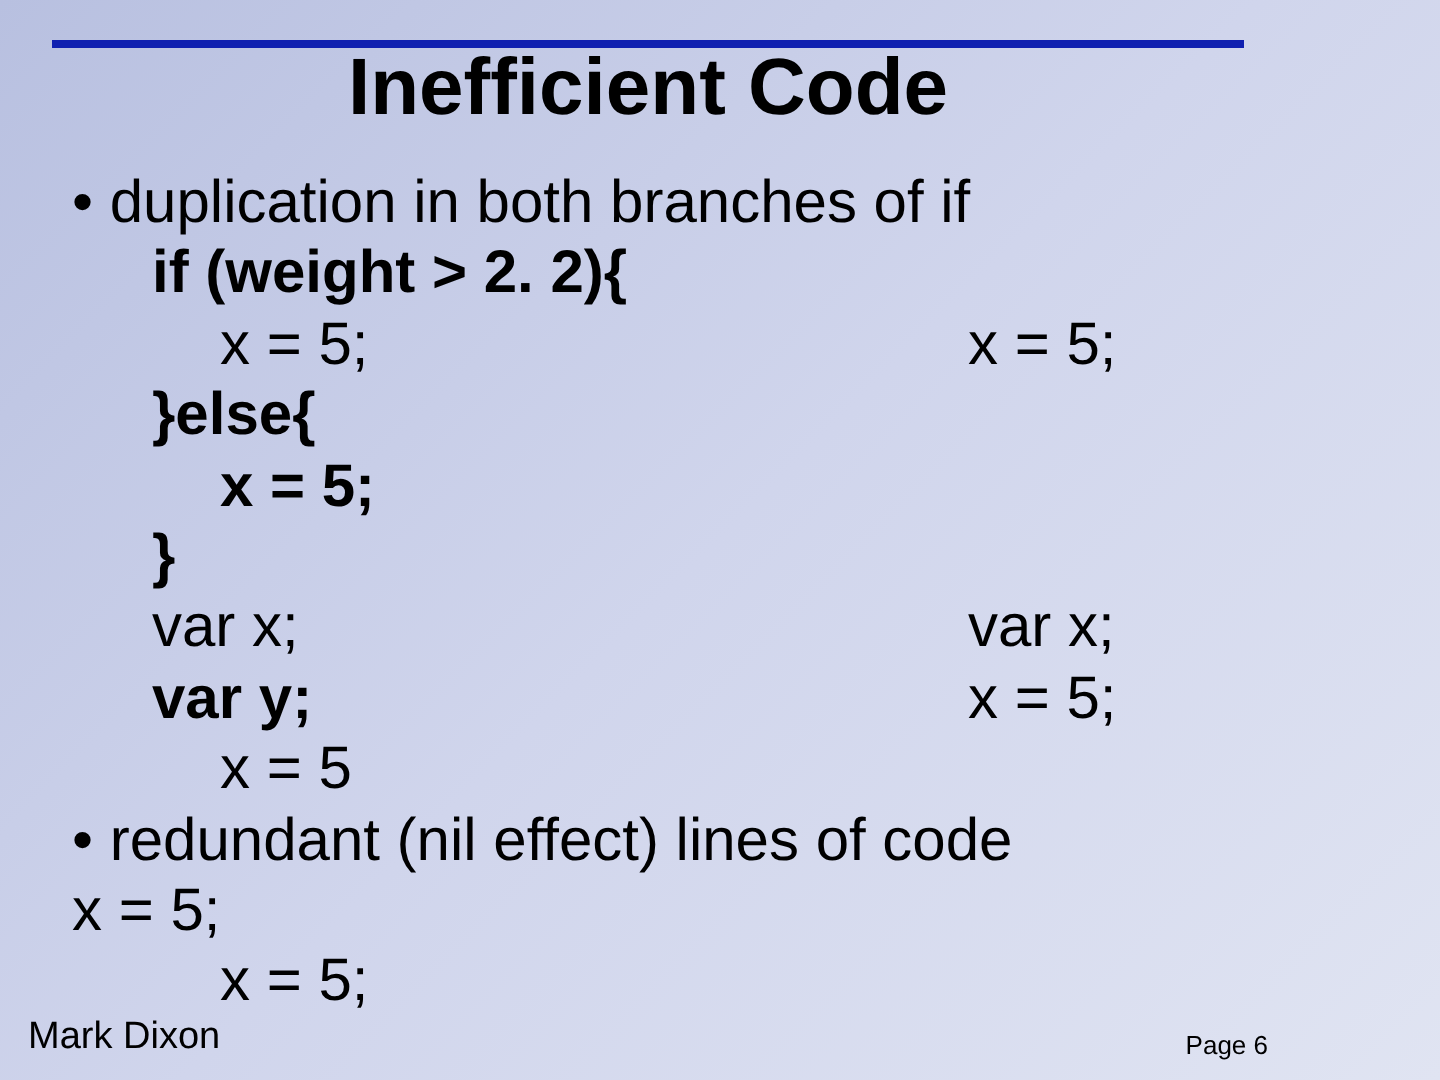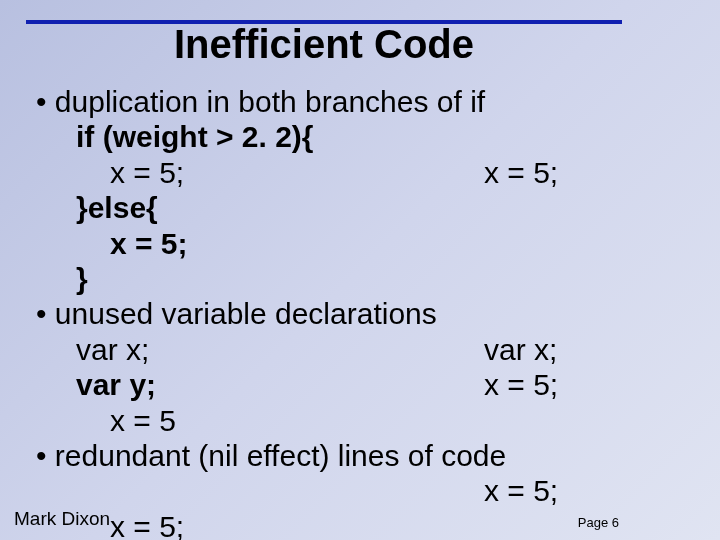--- a/index.html
+++ b/index.html
@@ -39,21 +39,21 @@
   .content {
     position: absolute;
     top: 84px;
     left: 36px;
     right: 24px;
     font-size: 30px;
     line-height: 1.18;
   }
   .row {
     display: flex;
-    justify-content: flex-end;
+    justify-content: flex-start;
     align-items: flex-start;
   }
   .left { flex: 1; }
   .right {
     width: 140px;
     text-align: left;
   }
   .bold { font-weight: bold; }
   .ind1 { padding-left: 40px; }
   .ind2 { padding-left: 74px; }
@@ -62,21 +62,21 @@
   }
   .footer-left {
     position: absolute;
     bottom: 10px;
     left: 14px;
     font-size: 19px;
   }
   .footer-right {
     position: absolute;
     bottom: 10px;
-    right: 29px;
+    right: 14px;
     font-size: 13px;
   }
 </style>
 </head>
 <body>
 
 <div class="slide">
   <div class="rule"></div>
   <div class="title">Inefficient Code</div>
 
@@ -98,21 +98,20 @@
     </div>
     <div class="row">
       <div class="left ind2 bold">x = 5;</div>
       <div class="right"></div>
     </div>
     <div class="row">
       <div class="left ind1 bold">}</div>
       <div class="right"></div>
     </div>
 
-    <div class="bullet">unused variable declarations</div>
 
     <div class="row">
       <div class="left ind1">var x;</div>
       <div class="right">var x;</div>
     </div>
     <div class="row">
       <div class="left ind1 bold">var y;</div>
       <div class="right">x = 5;</div>
     </div>
     <div class="row">

